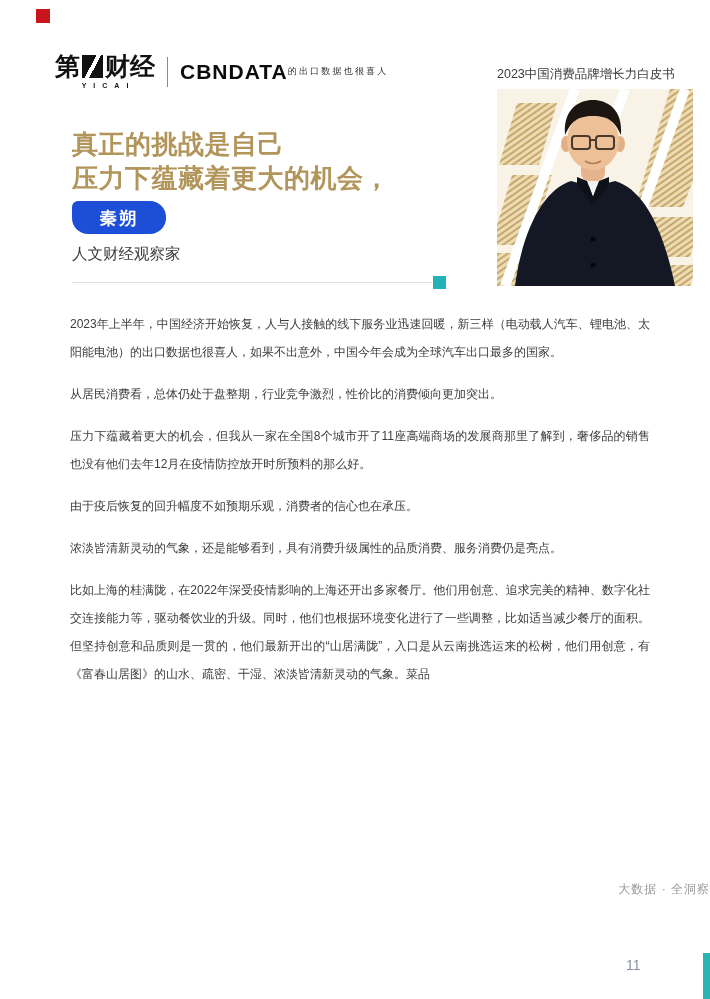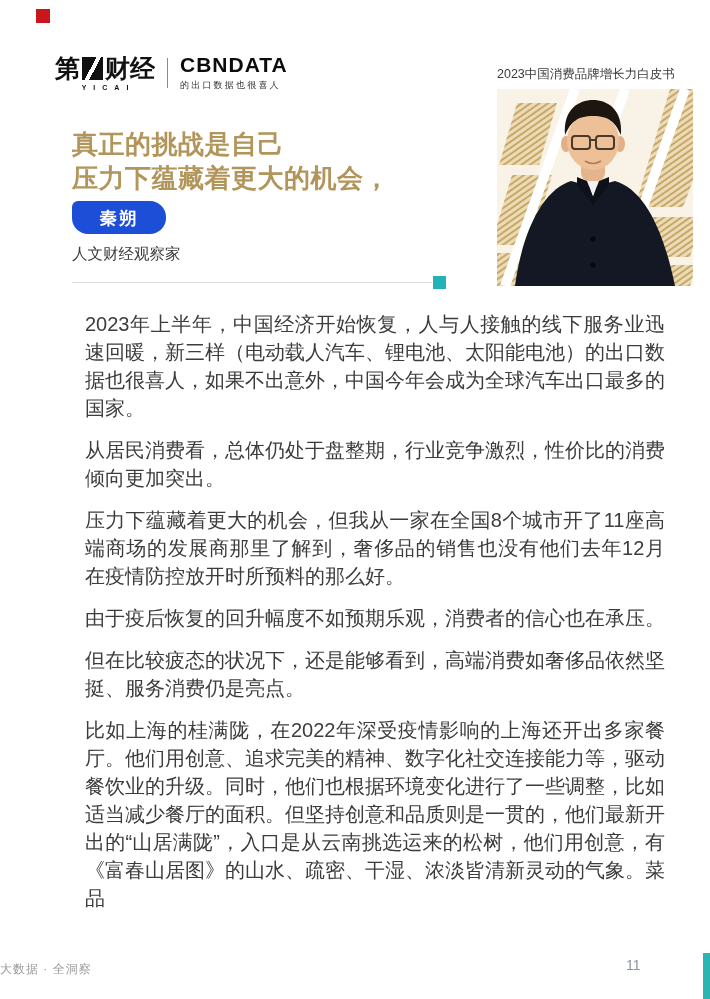--- a/index.html
+++ b/index.html
@@ -12,21 +12,21 @@
   
   .red-marker{position:absolute;left:36px;top:9px;width:14px;height:14px;background:#C9161D;}
 
   
   .header{position:absolute;left:55px;top:54px;display:flex;align-items:center;gap:12px;}
   .yicai{display:flex;flex-direction:column;align-items:center;}
   .yicai-main{display:flex;align-items:center;gap:2px;font-weight:bold;font-size:25px;color:#111;line-height:1;}
   .yicai-box{width:21px;height:23px;background:linear-gradient(118deg,#111 44%,#fff 44%,#fff 58%,#111 58%);}
   .yicai-en{font-size:7px;font-weight:bold;letter-spacing:7px;color:#111;margin-top:3px;padding-left:7px;}
   .logo-sep{width:1px;height:30px;background:#8a8a8a;}
-  .cbn{display:flex;flex-direction:column;}
+  .cbn{display:flex;flex-direction:row;}
   .cbn-main{font-weight:800;font-size:21px;letter-spacing:1px;color:#0c0c0c;line-height:1;}
   .cbn-sub{font-size:9px;letter-spacing:2.2px;color:#2e2e2e;margin-top:4px;}
 
   
   .wp-label{position:absolute;left:497px;top:66px;font-size:12.5px;color:#3a3a3a;}
 
   
   .photo{position:absolute;left:497px;top:89px;width:196px;height:197px;}
 
   
@@ -40,25 +40,25 @@
     display:flex;align-items:center;justify-content:center;
   }
   .role{position:absolute;left:72px;top:244px;font-size:15.5px;color:#3a3a3a;}
 
   
   .divider-row{position:absolute;left:72px;top:276px;width:374px;height:13px;display:flex;align-items:center;}
   .divider-line{flex:1;height:1px;background:#dedede;}
   .teal-square{width:13px;height:13px;background:#22B2B8;margin-left:1px;}
 
   
-  .body-text{position:absolute;left:70px;top:310px;width:580px;color:#3c3c3c;font-size:20px;line-height:28px;text-align:justify;margin-left:15px;}
+  .body-text{position:absolute;left:70px;top:310px;width:580px;color:#3c3c3c;font-size:12px;line-height:28px;text-align:justify;}
   .body-text p{margin:0 0 14px 0;}
 
   
-  .footer{position:absolute;left:0;top:961px;width:710px;text-align:left;font-size:12px;color:#9a9a9a;letter-spacing:1px;}
+  .footer{position:absolute;left:0;top:881px;width:710px;text-align:right;font-size:12px;color:#9a9a9a;letter-spacing:1px;}
   .page-num{position:absolute;left:626px;top:957px;font-size:14px;color:#8a93a0;}
   .teal-bar{position:absolute;right:0;top:953px;width:7px;height:46px;background:#2AB5B5;}
 </style>
 </head>
 <body>
 
 <div class="red-marker"></div>
 
 <div class="header">
   <div class="yicai">
@@ -135,19 +135,19 @@
 <div class="divider-row">
   <div class="divider-line"></div>
   <div class="teal-square"></div>
 </div>
 
 <div class="body-text">
   <p>2023年上半年，中国经济开始恢复，人与人接触的线下服务业迅速回暖，新三样（电动载人汽车、锂电池、太阳能电池）的出口数据也很喜人，如果不出意外，中国今年会成为全球汽车出口最多的国家。</p>
   <p>从居民消费看，总体仍处于盘整期，行业竞争激烈，性价比的消费倾向更加突出。</p>
   <p>压力下蕴藏着更大的机会，但我从一家在全国8个城市开了11座高端商场的发展商那里了解到，奢侈品的销售也没有他们去年12月在疫情防控放开时所预料的那么好。</p>
   <p>由于疫后恢复的回升幅度不如预期乐观，消费者的信心也在承压。</p>
-  <p>但在比较疲态的状况下，还是能够看到，高端消费如奢侈品依然坚挺、服务消费仍是亮点。</p>
+  <p>浓淡皆清新灵动的气象，还是能够看到，具有消费升级属性的品质消费、服务消费仍是亮点。</p>
   <p>比如上海的桂满陇，在2022年深受疫情影响的上海还开出多家餐厅。他们用创意、追求完美的精神、数字化社交连接能力等，驱动餐饮业的升级。同时，他们也根据环境变化进行了一些调整，比如适当减少餐厅的面积。但坚持创意和品质则是一贯的，他们最新开出的“山居满陇”，入口是从云南挑选运来的松树，他们用创意，有《富春山居图》的山水、疏密、干湿、浓淡皆清新灵动的气象。菜品</p>
 </div>
 
 <div class="footer">大数据 · 全洞察</div>
 <div class="page-num">11</div>
 <div class="teal-bar"></div>
 
 </body></html>

